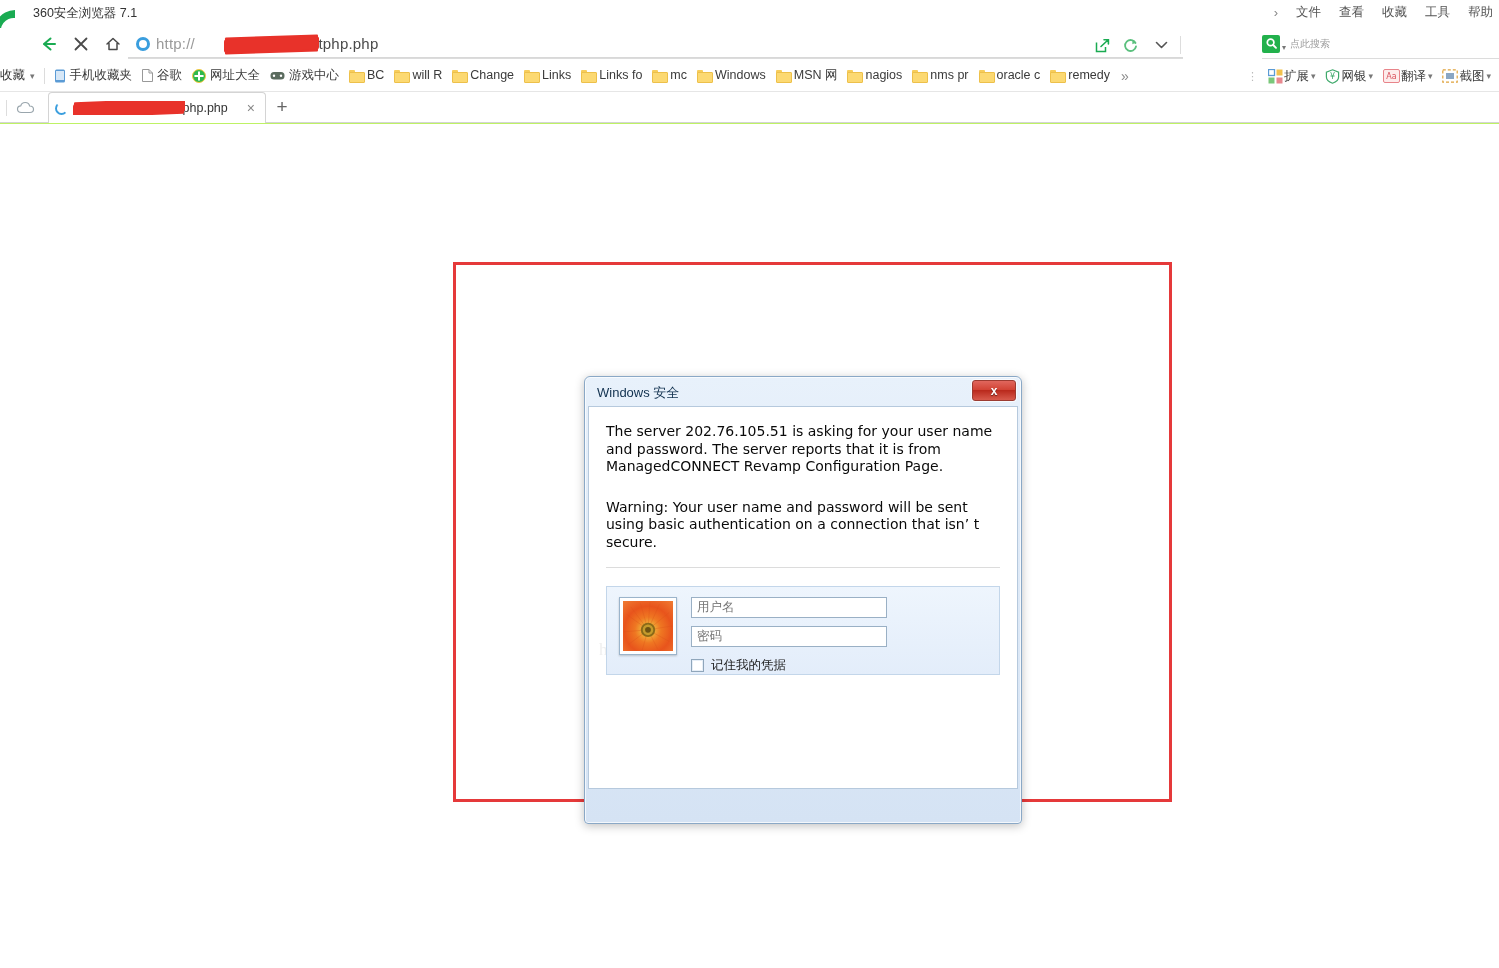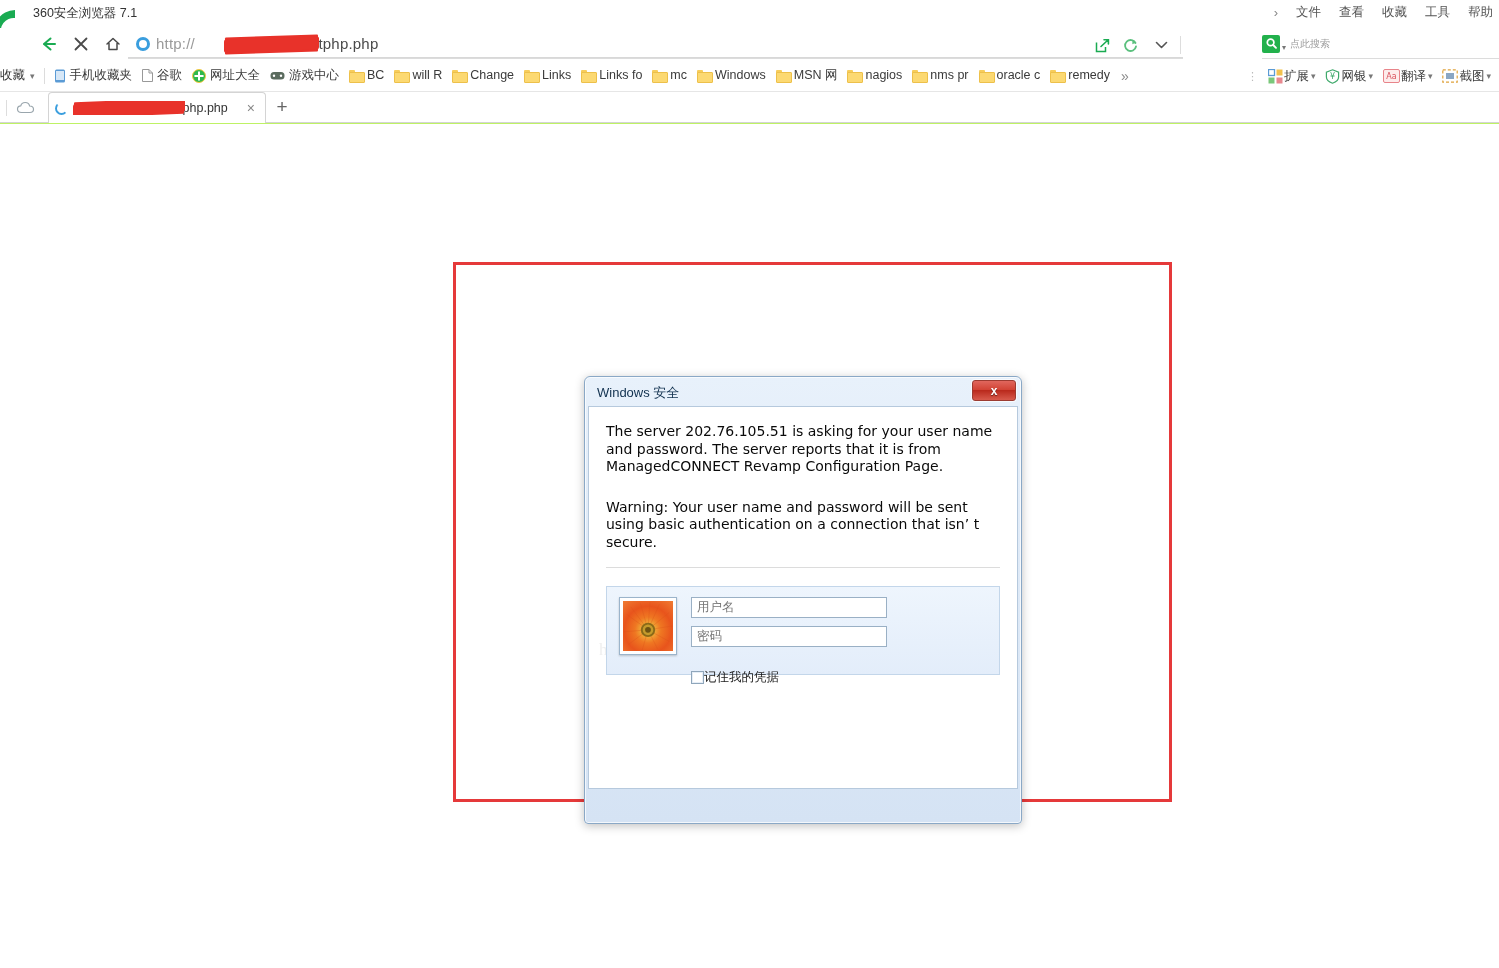--- a/index.html
+++ b/index.html
@@ -238,21 +238,21 @@
   }
   .petals { position: absolute; inset: 0; }
   .fields { margin-left: 14px; flex: 1 1 auto; }
   .inp {
     width: 196px; height: 21px; background: #fff;
     border: 1px solid #9ab0c5; font-size: 12.5px; color: #767676;
     display: flex; align-items: center; padding: 0 5px;
   }
   .inp + .inp { margin-top: 8px; }
   .remember {
-    display: flex; align-items: center; margin-top: 22px; 
+    display: flex; align-items: center; margin-top: 10px; gap: 7px;
   }
   .chk {
     width: 13px; height: 13px; background: #fff; border: 1px solid #8fa6bb;
     box-shadow: 0 0 0 1px #e6eef7 inset;
   }
   .remember .lbl { font-size: 12.5px; color: #1a1a1a; }
 
   .dlg-foot {
     height: 52px; display: flex; align-items: center; justify-content: flex-end;
     padding-right: 17px; gap: 11px;

